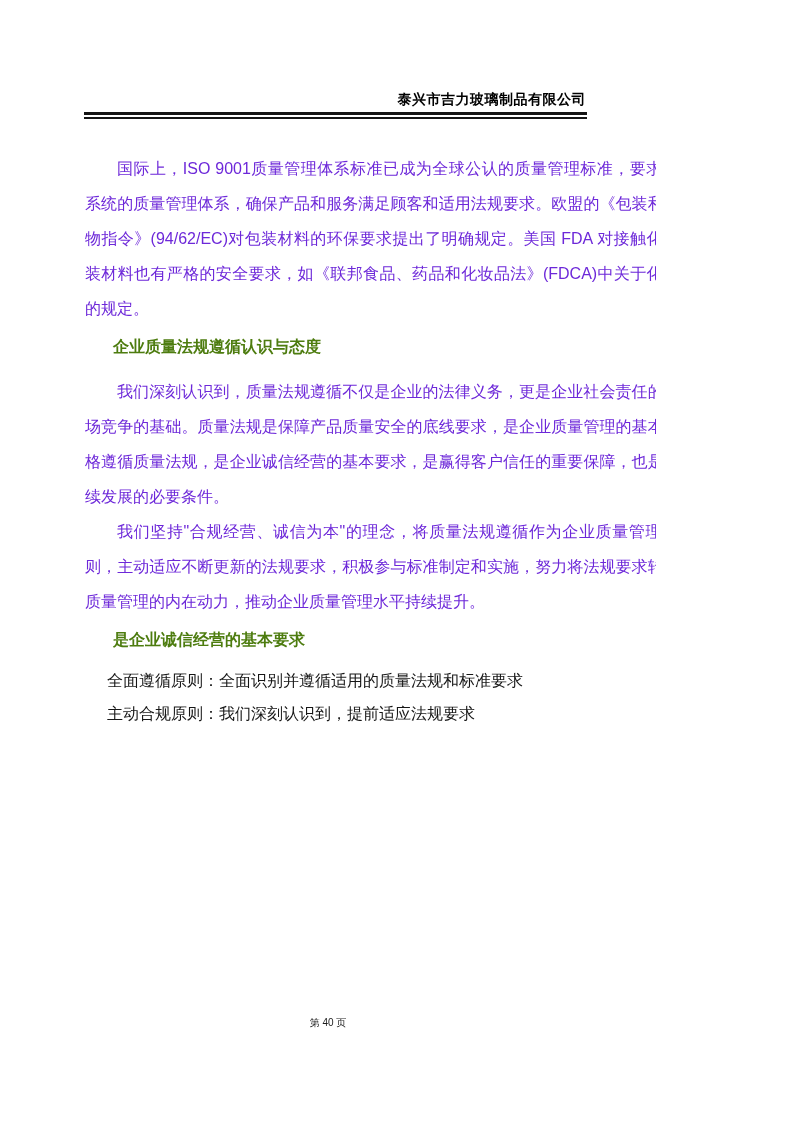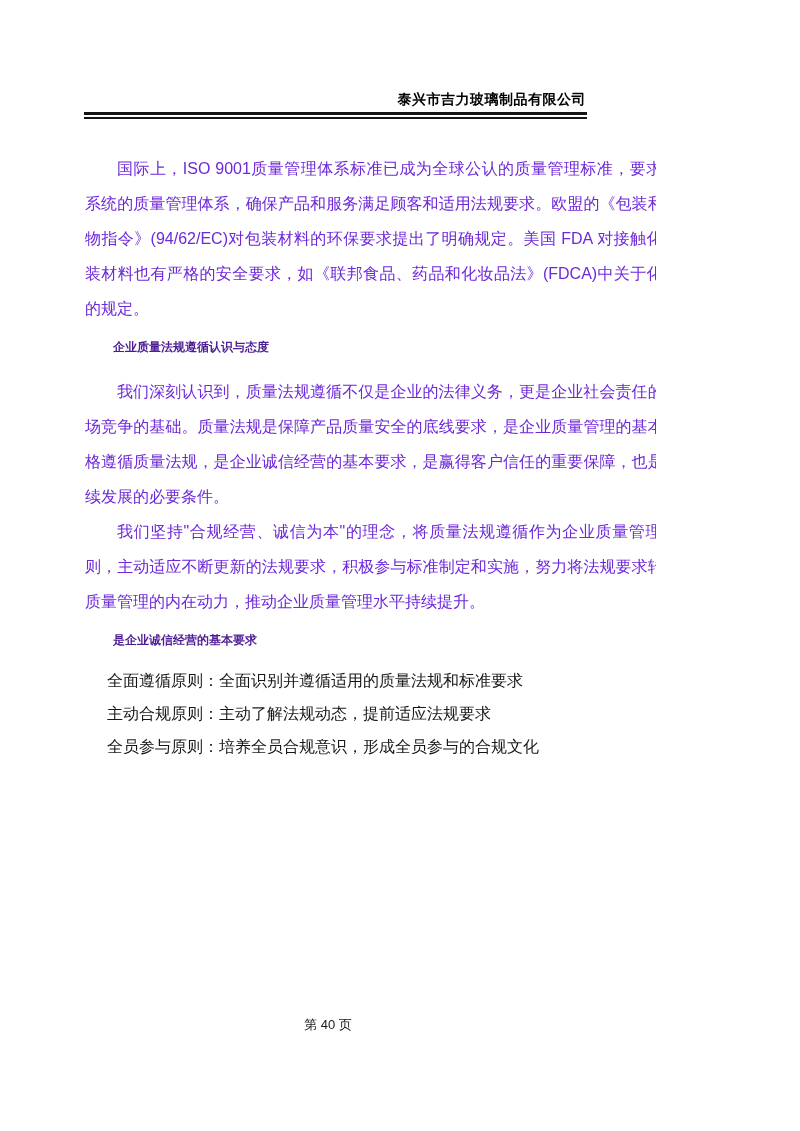--- a/index.html
+++ b/index.html
@@ -45,25 +45,25 @@
     font-size: 16px;
     line-height: 35px;
     text-indent: 2em;
     text-align: justify;
     color: #6d28d9;
   }
   .para.first {
     margin-top: 30px;
   }
   .section-title {
-    font-size: 12px;
+    font-size: 16px;
     font-weight: bold;
     line-height: 28px;
     margin: 7px 0 13px 28px;
-    color: #4c1d95;
+    color: #4d7c0f;
   }
   .section-title.tight-bottom {
     margin-bottom: 5px;
   }
   .principles {
     list-style: none;
     margin: 10px 0 0 22px;
     padding: 0;
     font-family: Liberation Serif, serif;
   }
@@ -72,21 +72,21 @@
     line-height: 33px;
     color: #161616;
     text-align: left;
   }
   .footer {
     position: absolute;
     top: 1016px;
     left: 0;
     width: 100%;
     text-align: center;
-    font-size: 13px;
+    font-size: 10px;
     color: #1a1a1a;
   }
 </style>
 </head>
 <body>
 
 <div class="page">
 
   <div class="header-name">泰兴市吉力玻璃制品有限公司</div>
 
@@ -101,21 +101,20 @@
 
     <p class="para">我们深刻认识到，质量法规遵循不仅是企业的法律义务，更是企业社会责任的体现和市场竞争的基础。质量法规是保障产品质量安全的底线要求，是企业质量管理的基本准则。严格遵循质量法规，是企业诚信经营的基本要求，是赢得客户信任的重要保障，也是企业可持续发展的必要条件。</p>
 
     <p class="para">我们坚持"合规经营、诚信为本"的理念，将质量法规遵循作为企业质量管理的首要原则，主动适应不断更新的法规要求，积极参与标准制定和实施，努力将法规要求转化为企业质量管理的内在动力，推动企业质量管理水平持续提升。</p>
 
     <div class="section-title tight-bottom">是企业诚信经营的基本要求</div>
 
 
     <ul class="principles">
       <li class="principle-item">全面遵循原则：全面识别并遵循适用的质量法规和标准要求</li>
-      <li class="principle-item">主动合规原则：主动了解法规动态，提前适应法规要求</li>
-      <li class="principle-item">全员参与原则：培养全员合规意识，形成全员参与的合规文化</li>
+      <li class="principle-item">主动合规原则：我们深刻认识到，提前适应法规要求</li>
     </ul>
 
   </div>
 
   <div class="footer">第 40 页</div>
 
 </div>
 
 </body></html>

